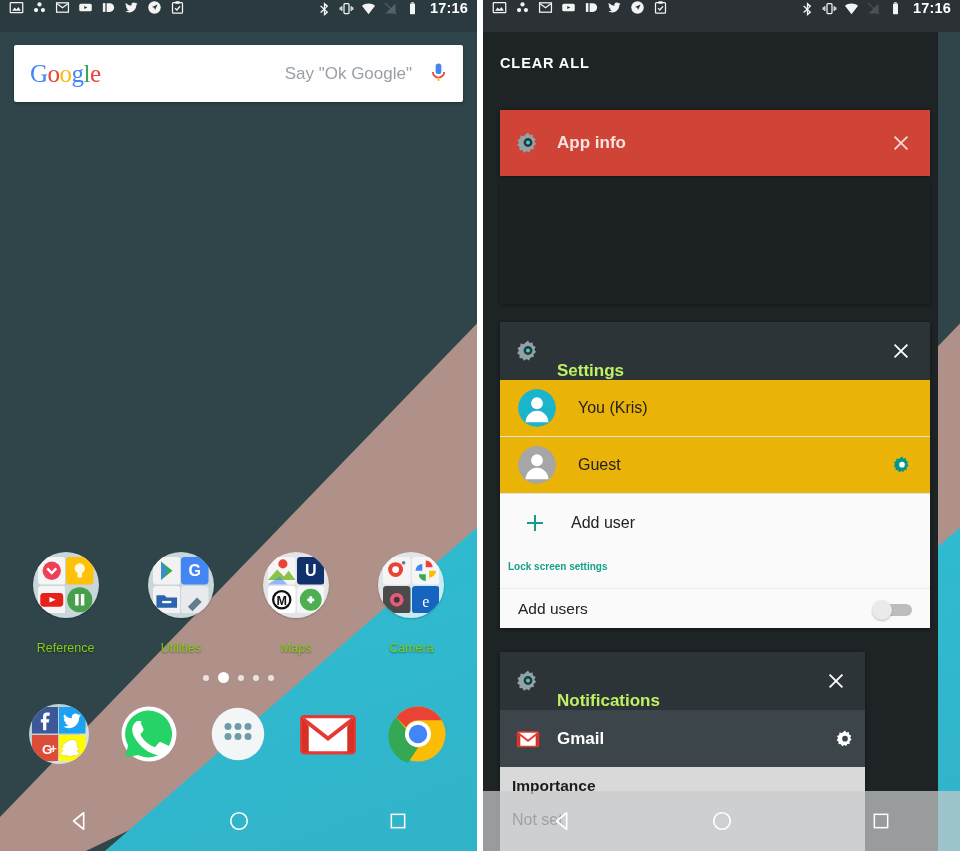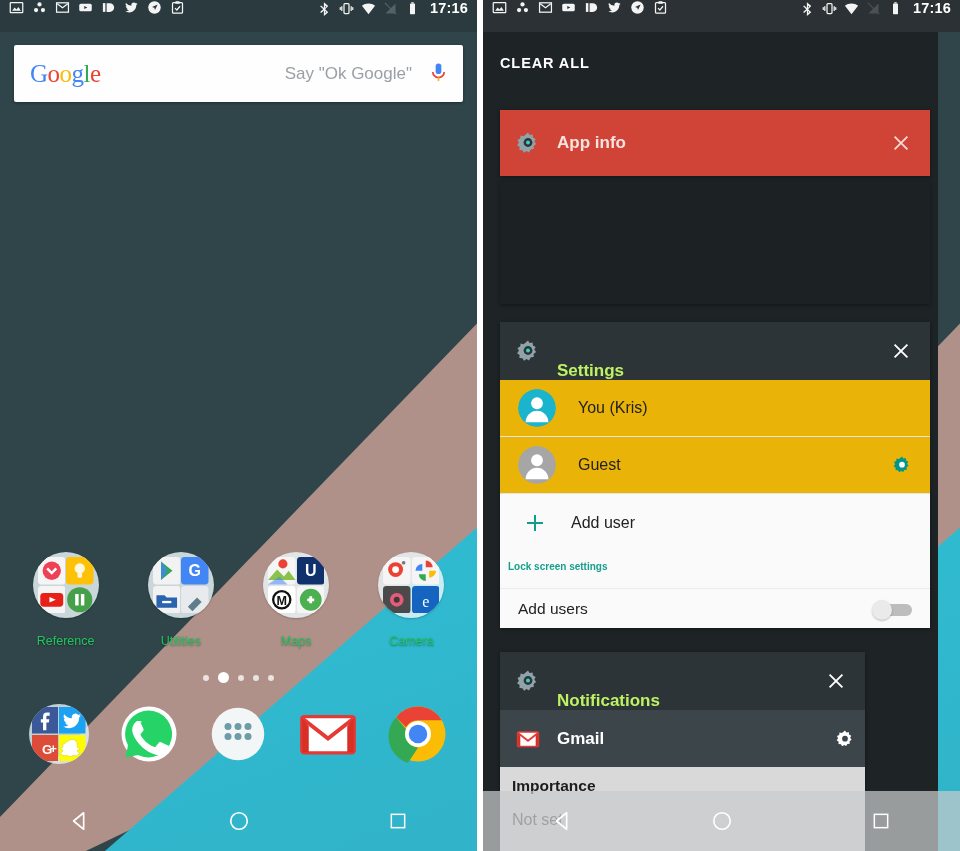--- a/index.html
+++ b/index.html
@@ -115,23 +115,23 @@
     display: grid;
     grid-template-columns: 1fr 1fr;
     grid-template-rows: 1fr 1fr;
     overflow: hidden;
     padding: 5px;
     gap: 1px;
     box-shadow: 0 1px 2px rgba(0,0,0,.2);
   }
   .mini { width: 100%; height: 100%; display: block; }
   .app-label {
-    color: #22c55e;
+    color: #84cc16;
     font-size: 12.5px;
-    margin-top: 16px;
+    margin-top: 23px;
     text-shadow: 0 1px 2px rgba(0,0,0,.45);
     white-space: nowrap;
   }
 
   
   .page-dots {
     position: absolute;
     top: 672px; left: 0; right: 0;
     display: flex; justify-content: center; align-items: center;
     gap: 9px;

